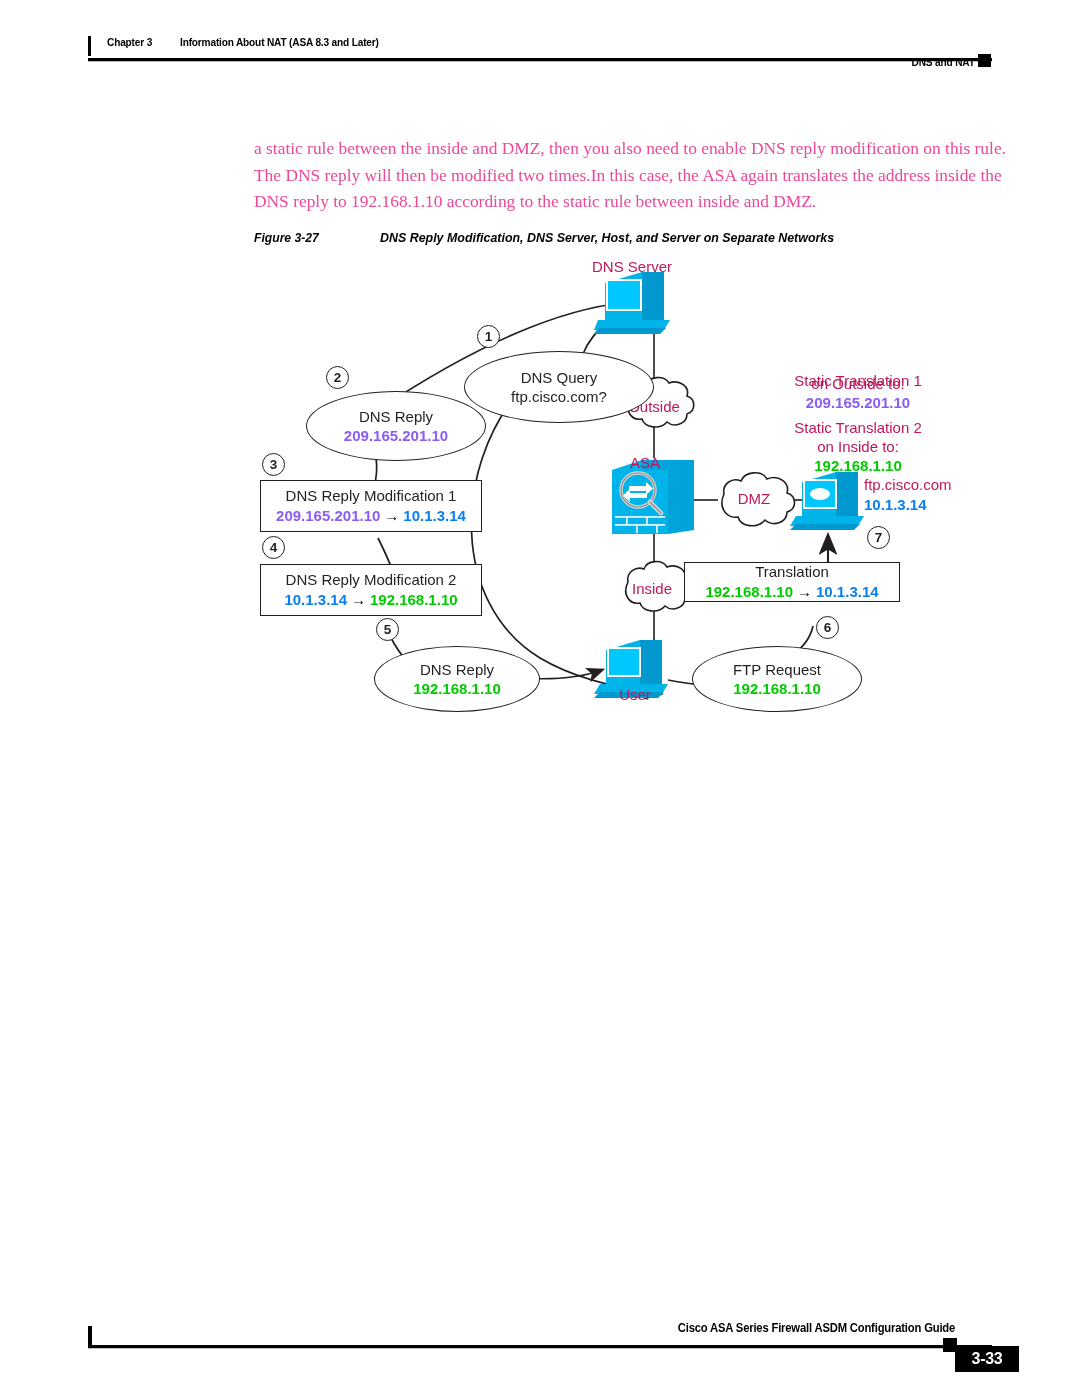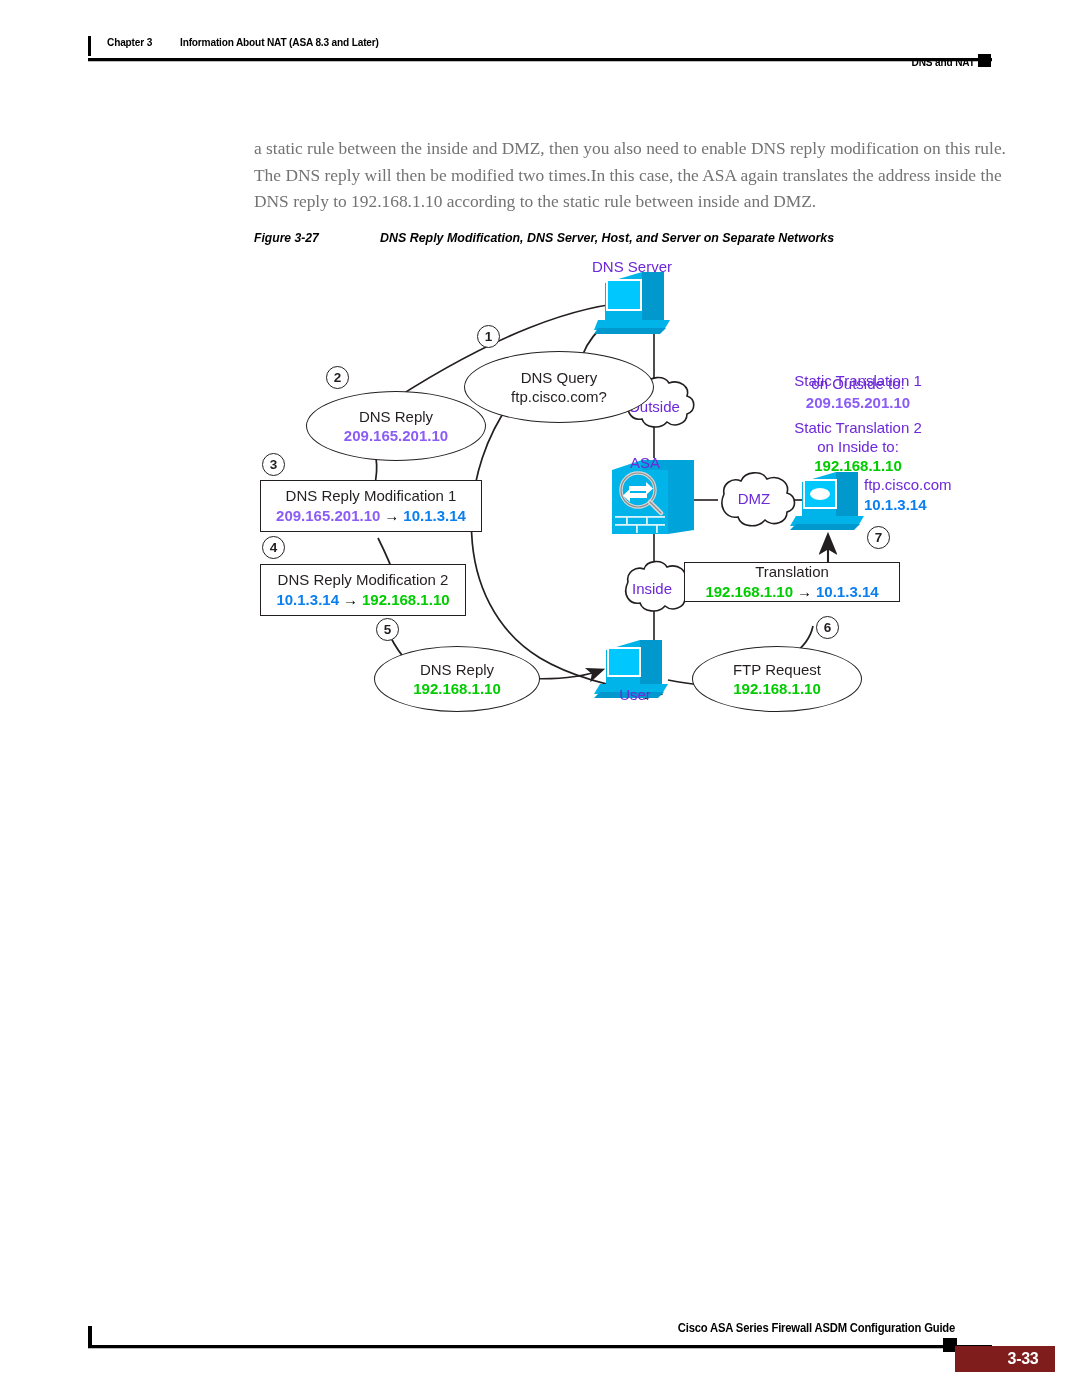--- a/index.html
+++ b/index.html
@@ -41,21 +41,21 @@
     letter-spacing:-0.2px;
     transform:scaleX(0.88);transform-origin:right top;
     white-space:nowrap;
   }
   #header-square{position:absolute;left:978px;top:54px;width:13px;height:13px;background:#000;}
 
   
   #body-para{
     position:absolute;left:254px;top:135px;width:764px;
     font-family:"Liberation Serif", serif;
-    font-size:17.4px;line-height:26.5px;color:#737373;
+    font-size:17.4px;line-height:26.5px;color:#ec4899;
     text-align:left;
   }
 
   
   #figure-caption{position:absolute;left:254px;top:230px;width:770px;height:22px;}
   #fig-num{
     position:absolute;left:0;top:0;
     font-family:"Liberation Sans", sans-serif;
     font-weight:bold;font-style:italic;font-size:13.5px;color:#000;
     transform:scaleX(0.9);transform-origin:left top;white-space:nowrap;
@@ -67,21 +67,21 @@
     transform:scaleX(0.92);transform-origin:left top;white-space:nowrap;
   }
 
   
   #diagram{position:absolute;left:250px;top:258px;width:740px;height:460px;}
   #diagram svg{position:absolute;left:0;top:0;}
 
   .dlabel{
     position:absolute;
     font-family:"Liberation Sans", sans-serif;
-    font-size:15px;color:#6d28d9;
+    font-size:15px;color:#be185d;
     white-space:nowrap;text-align:center;
     line-height:18px;
   }
   .red{color:#8b5cf6;font-weight:bold;}
   .green{color:#00cc00;font-weight:bold;}
   .blue{color:#0a7ff0;font-weight:bold;}
 
   .numcircle{
     position:absolute;width:23px;height:23px;border-radius:50%;
     border:1.6px solid #231f20;background:#fff;
@@ -118,22 +118,22 @@
     box-shadow:0 1px 0 #bbb;
   }
   #footer-guide{
     position:absolute;right:125px;top:21px;
     font-family:"Liberation Sans", sans-serif;
     font-weight:bold;font-size:12.5px;color:#000;letter-spacing:-0.2px;
     transform:scaleX(0.9);transform-origin:right top;white-space:nowrap;
   }
   #footer-square{position:absolute;left:943px;top:38px;width:14px;height:14px;background:#000;}
   #footer-pagebox{
-    position:absolute;left:955px;top:46px;width:64px;height:26px;background:#7f1d1d;
-    display:flex;align-items:center;justify-content:center;padding-left:36px;
+    position:absolute;left:955px;top:46px;width:64px;height:26px;background:#000000;
+    display:flex;align-items:center;justify-content:center;
   }
   #footer-pagenum{
     font-family:"Liberation Sans", sans-serif;
     font-weight:bold;font-size:16px;color:#fff;letter-spacing:-0.3px;
   }
 </style>
 </head>
 <body>
 
 <div class="page">
@@ -300,21 +300,21 @@
       <div class="red">209.165.201.10</div>
     </div>
 
     <div class="boxnode" style="left:10px;top:222px;width:222px;height:52px;">
       <div>DNS Reply Modification 1</div>
       <div class="l2">
         <span class="red">209.165.201.10</span><span class="arrowglyph">→</span><span class="blue">10.1.3.14</span>
       </div>
     </div>
 
-    <div class="boxnode" style="left:10px;top:306px;width:206px;height:52px;">
+    <div class="boxnode" style="left:10px;top:306px;width:222px;height:52px;">
       <div>DNS Reply Modification 2</div>
       <div class="l2">
         <span class="blue">10.1.3.14</span><span class="arrowglyph">→</span><span class="green">192.168.1.10</span>
       </div>
     </div>
 
     <div class="ovalnode" style="left:124px;top:388px;width:166px;height:66px;">
       <div>DNS Reply</div>
       <div class="green">192.168.1.10</div>
     </div>

